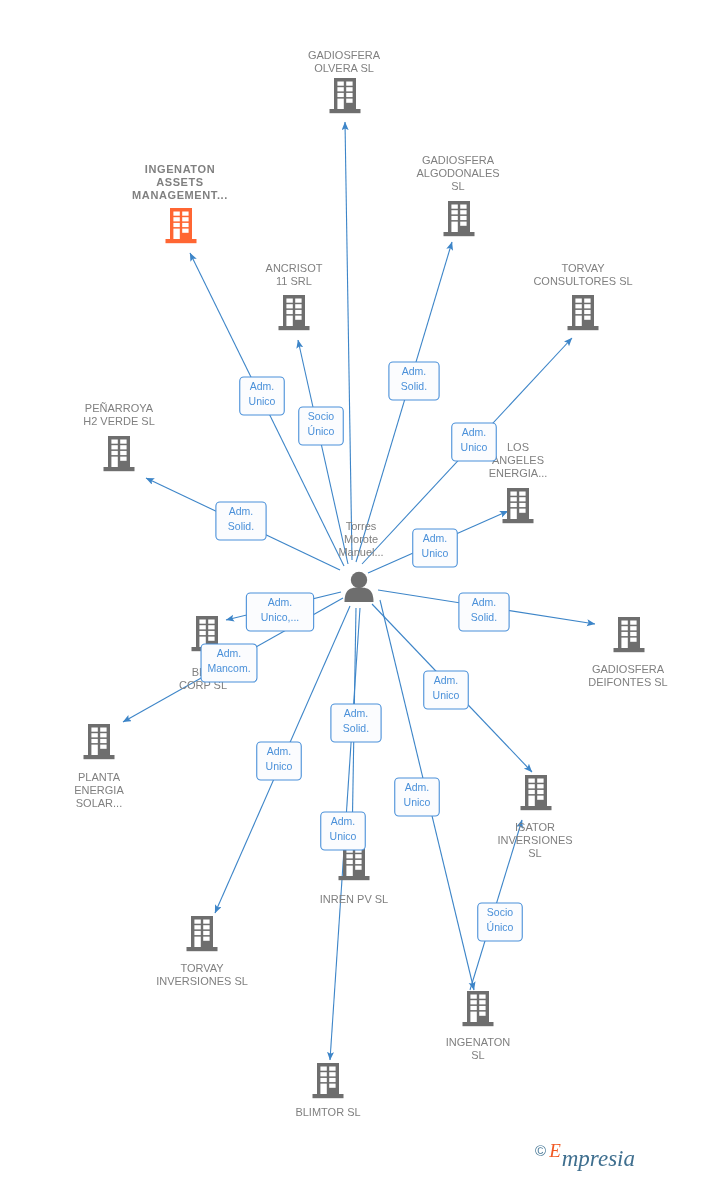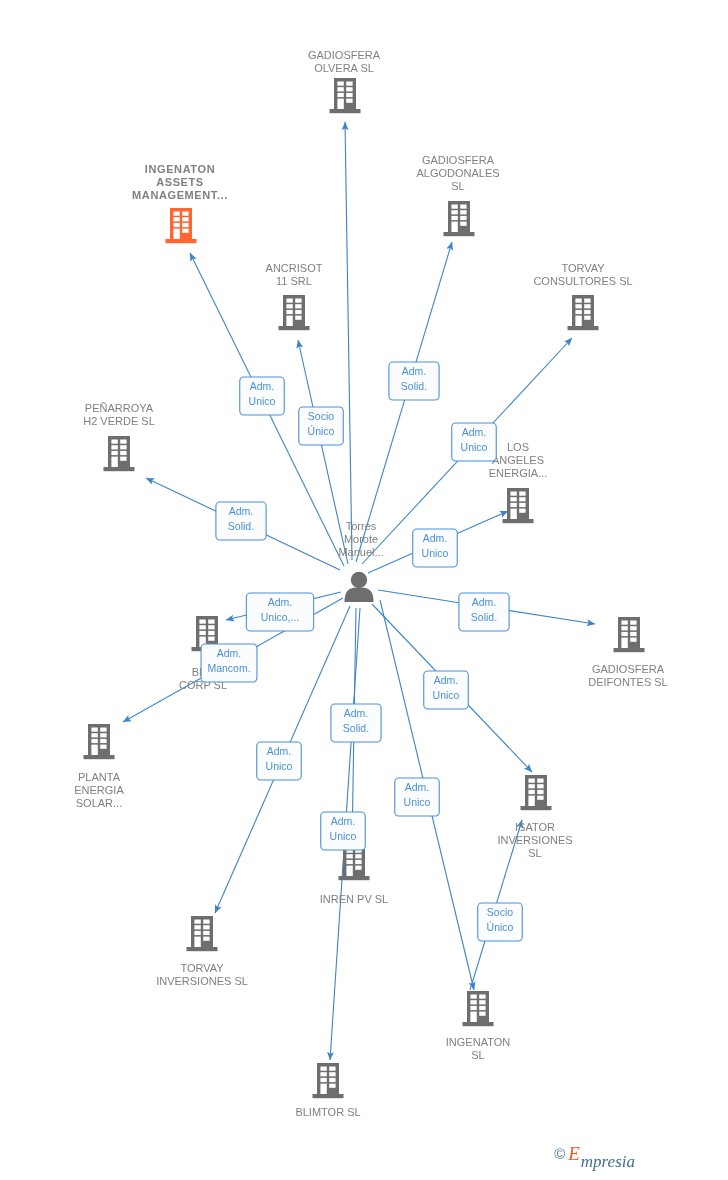--- a/index.html
+++ b/index.html
@@ -11,21 +11,21 @@
               font-family:"Liberation Sans","DejaVu Sans",sans-serif;}
   .node-label.focus{font-weight:bold;fill:#808080;letter-spacing:.6px;}
   .edge-line{stroke:#3d85c8;stroke-width:1.1;fill:none;}
   .edge-label-box{fill:#fbfcfe;stroke:#4a90d9;stroke-width:1.1;}
   .edge-label-text{font-size:10.5px;fill:#4a90d9;text-anchor:middle;
                    font-family:"Liberation Sans","DejaVu Sans",sans-serif;}
   .wm{position:absolute;right:8px;bottom:10px;display:flex;align-items:center;gap:3px;}
   .wm .c{font-size:15px;color:#4a7a99;line-height:1;}
   .wm .e{font-size:19px;color:#f15a24;font-family:"Liberation Serif","DejaVu Serif",serif;
          font-style:italic;line-height:1;}
-  .wm .rest{font-size:17px;color:#3f6f8f;font-family:"Liberation Serif","DejaVu Serif",serif;
+  .wm .rest{font-size:23px;color:#3f6f8f;font-family:"Liberation Serif","DejaVu Serif",serif;
             font-style:italic;line-height:1;margin-left:-2px;margin-top:16px;}
 </style>
 </head>
 <body>
 
 <div id="stage">
   <svg id="graph" viewBox="0 0 728 1180">
     <defs>
       <marker id="arrow" markerWidth="9" markerHeight="9" refX="7.4" refY="3.2" orient="auto" markerUnits="strokeWidth">
         <path d="M0,0 L7.6,3.2 L0,6.4 L1.6,3.2 z" fill="#3d85c8"></path>

